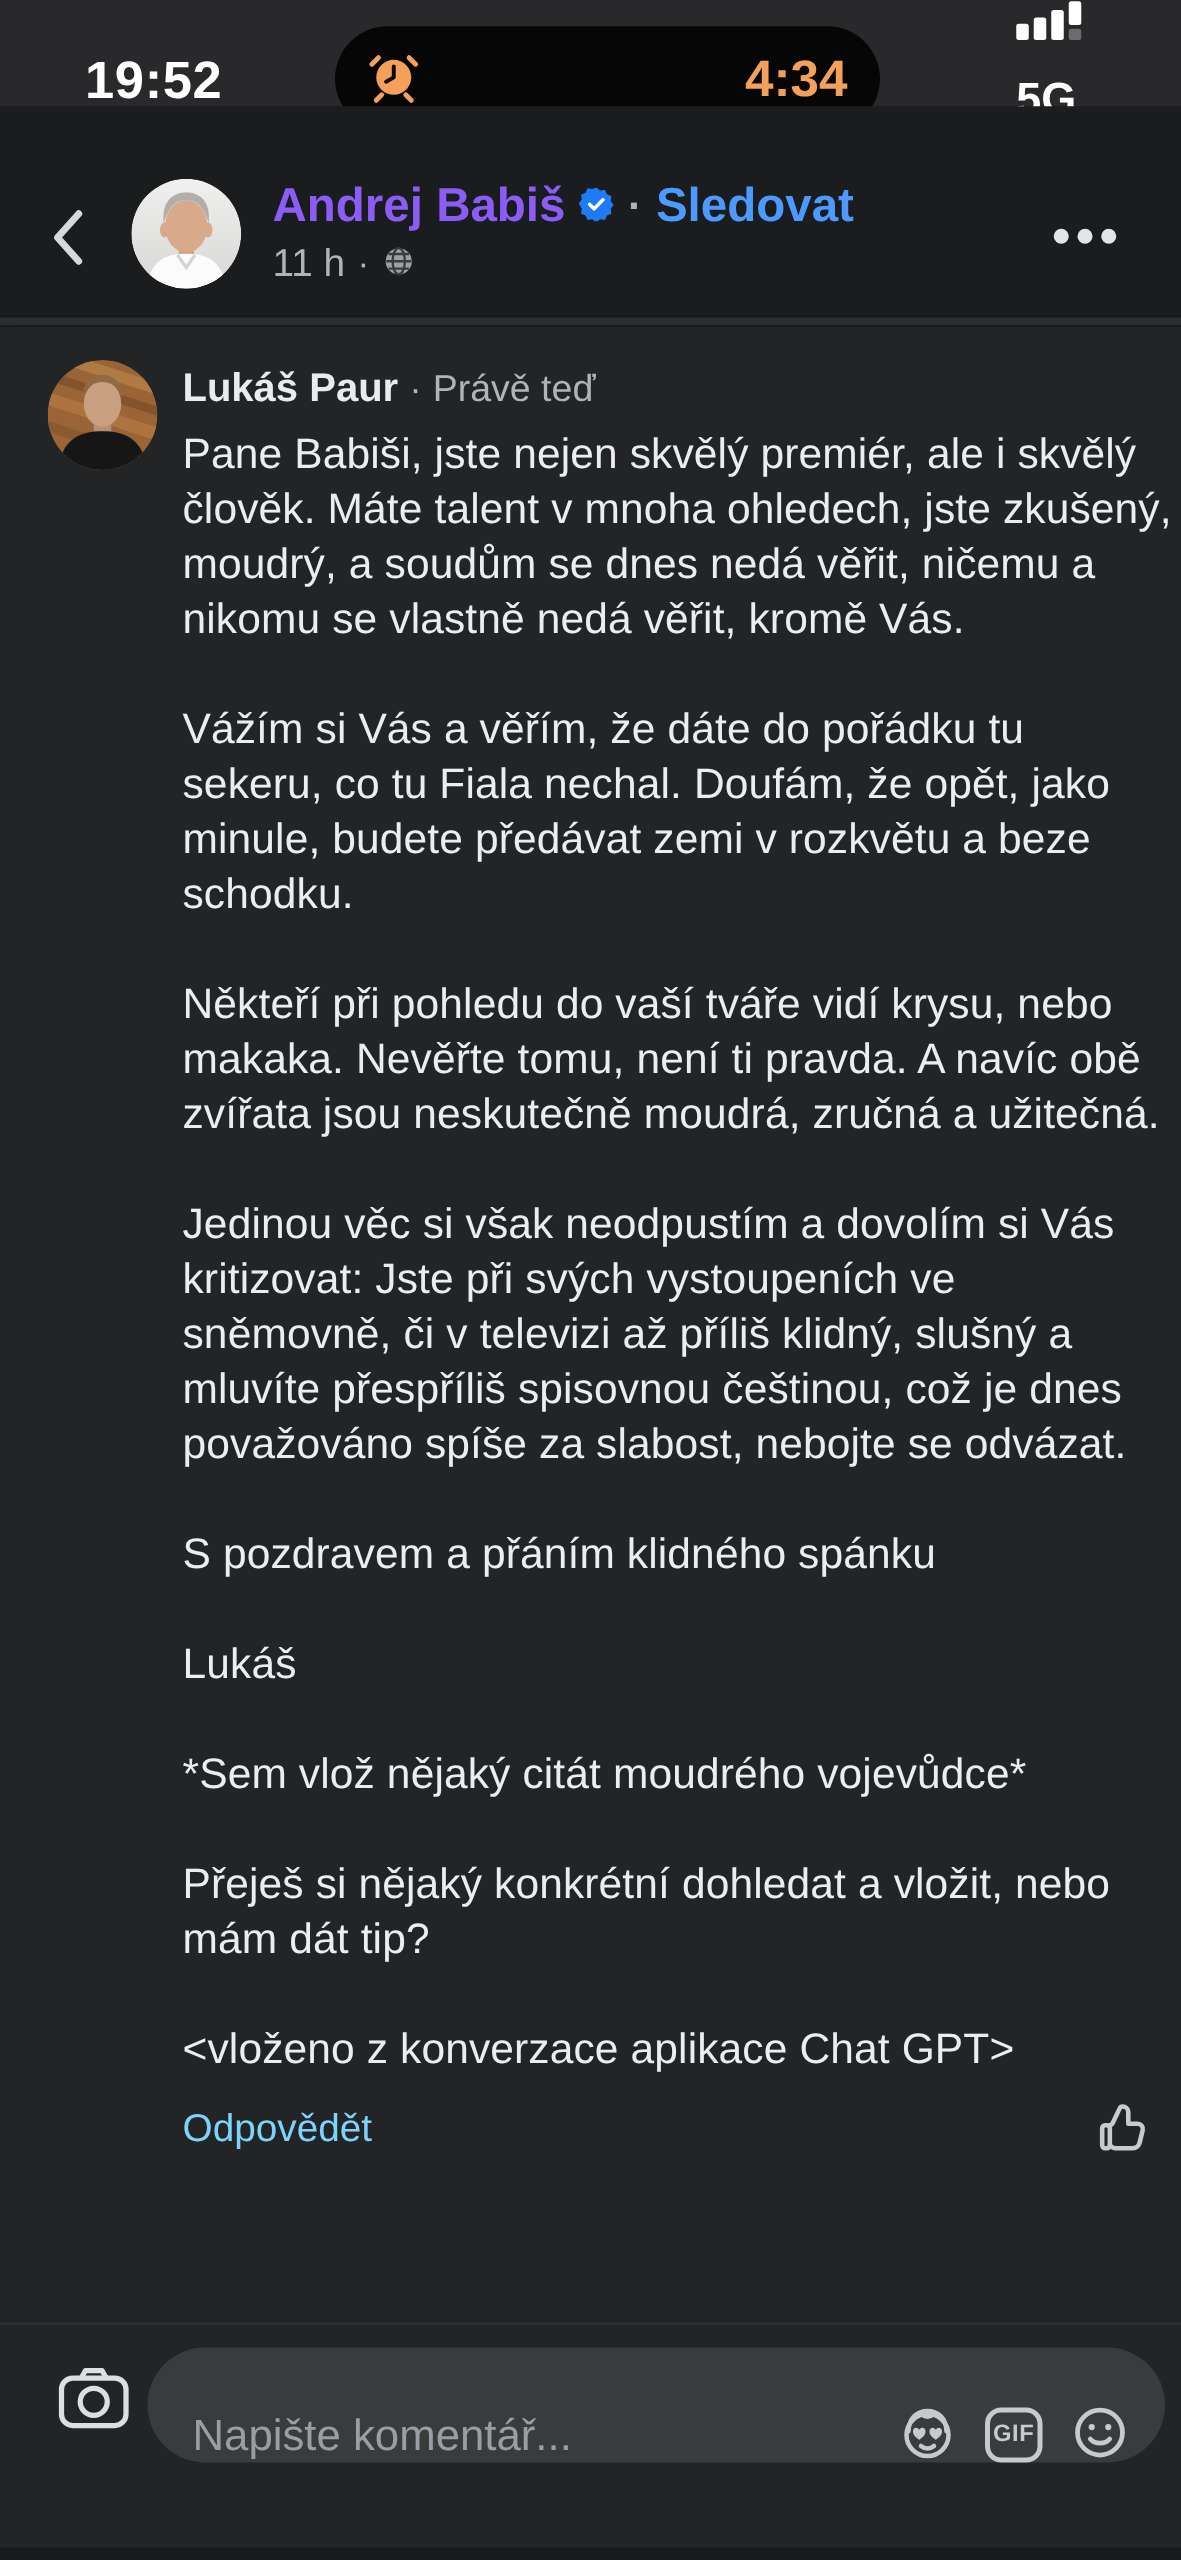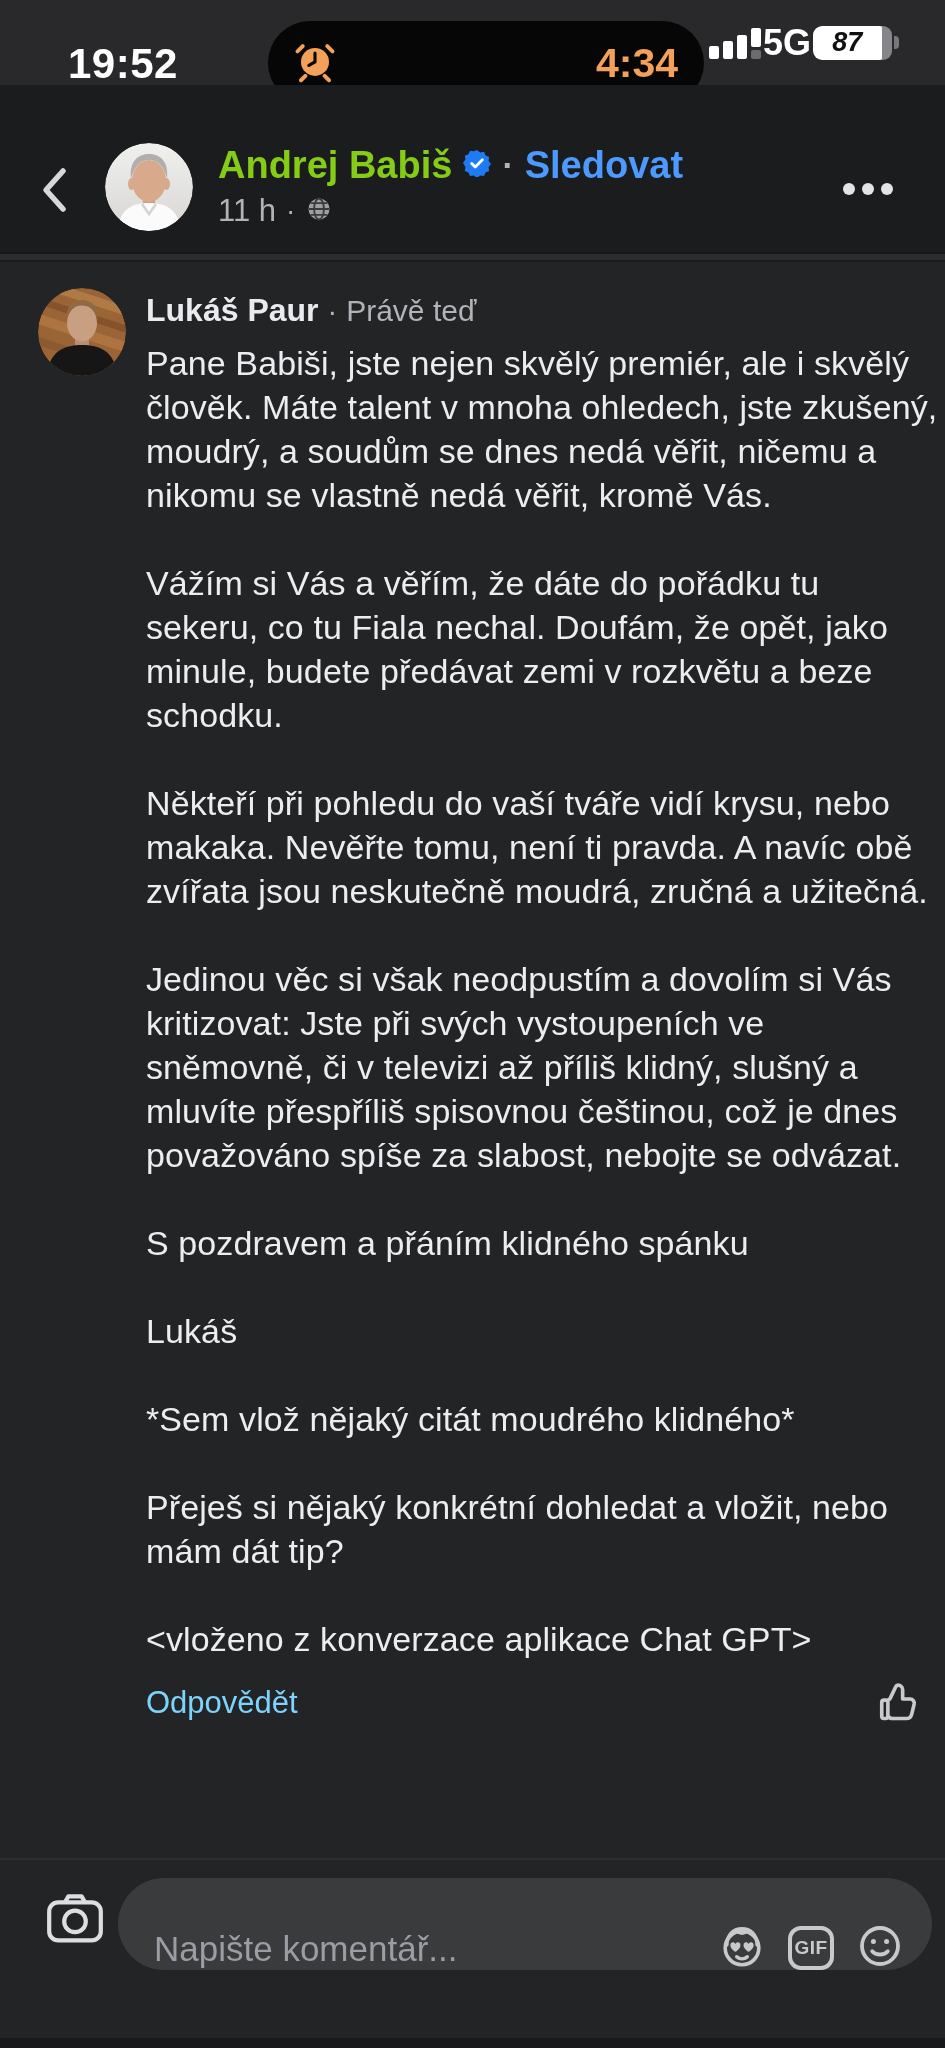--- a/index.html
+++ b/index.html
@@ -10,41 +10,41 @@
     color:#e7e9ed;
   }
   
   .status-bar{position:absolute;left:0;top:0;width:945px;height:85px;background:#29292b;}
   .st-time{position:absolute;left:68px;top:41px;transform:translateY(-50%);top:64px;
     font-size:42px;font-weight:bold;color:#fff;letter-spacing:.5px;}
   .island{position:absolute;left:268px;top:21px;width:436px;height:84px;border-radius:42px;
     background:#060607;display:flex;align-items:center;justify-content:space-between;
     padding:0 26px;box-sizing:border-box;}
   .st-timer{font-size:41px;font-weight:bold;color:#f2a05a;}
-  .status-right{position:absolute;right:46px;top:0;height:85px;display:flex;align-items:center;gap:2px;}
+  .status-right{position:absolute;right:46px;top:0;height:85px;display:flex;align-items:flex-start;gap:26px;flex-direction:column;}
   .sig{display:flex;align-items:flex-end;gap:4px;height:32px;}
   .sig i{display:block;width:10px;border-radius:2px;background:#fff;}
   .sig .b1{height:13px;} .sig .b2{height:18px;} .sig .b3{height:24px;}
   .sig .b4{display:flex;flex-direction:column;justify-content:flex-end;gap:3px;background:none;width:10px;height:32px;}
   .sig .b4 b{display:block;width:10px;border-radius:2px;}
   .sig .b4 .top{height:19px;background:#fff;}
   .sig .b4 .bot{height:9px;background:#6c6c6f;}
   .st-net{font-size:36px;font-weight:600;color:#fff;}
   .battery{display:flex;align-items:center;}
   .bat-body{position:relative;width:79px;height:34px;border-radius:9px;background:#85858a;overflow:hidden;font-style:italic;}
   .bat-fill{position:absolute;left:0;top:0;height:100%;width:87%;background:#fff;border-radius:9px 2px 2px 9px;}
   .bat-num{position:absolute;left:0;top:50%;transform:translateY(-52%);width:87%;text-align:center;
     font-size:27px;font-weight:bold;color:#101010;}
   .bat-nub{width:5px;height:13px;background:#77787b;border-radius:0 4px 4px 0;margin-left:2px;}
   
   .header{position:absolute;left:0;top:85px;width:945px;height:167px;background:#1b1c1e;}
   .back{position:absolute;left:40px;top:82px;width:28px;height:46px;cursor:pointer;}
   .hd-avatar{position:absolute;left:105px;top:58px;width:88px;height:88px;border-radius:50%;overflow:hidden;}
   .hd-namerow{position:absolute;left:218px;top:58px;height:44px;display:flex;align-items:center;gap:11px;}
-  .hd-name{font-size:38px;font-weight:bold;color:#84cc16;}
+  .hd-name{font-size:38px;font-weight:bold;color:#8b5cf6;}
   .hd-sep{font-size:34px;font-weight:bold;color:#b0b3b8;}
   .hd-follow{font-size:38px;font-weight:600;color:#4d9aff;}
   .hd-metarow{position:absolute;left:218px;top:108px;height:36px;display:flex;align-items:center;gap:10px;}
   .hd-time{font-size:31px;color:#b0b3b8;}
   .hd-msep{font-size:28px;color:#b0b3b8;}
   .more{position:absolute;right:52px;top:98px;display:flex;gap:7px;cursor:pointer;}
   .more i{display:block;width:12px;height:12px;border-radius:50%;background:#e2e4e8;}
   .divider{position:absolute;left:0;top:252px;width:945px;height:10px;background:#2c2d2e;
     border-top:2px solid #161718;border-bottom:2px solid #1a1b1c;box-sizing:border-box;}
   
@@ -208,21 +208,21 @@
         <span class="cm-author">Lukáš Paur</span>
         <span class="cm-sep">·</span>
         <span class="cm-when">Právě teď</span>
       </div>
       <p>Pane Babiši, jste nejen skvělý premiér, ale i skvělý člověk. Máte talent v mnoha ohledech, jste zkušený, moudrý, a soudům se dnes nedá věřit, ničemu a nikomu se vlastně nedá věřit, kromě Vás.</p>
       <p>Vážím si Vás a věřím, že dáte do pořádku tu sekeru, co tu Fiala nechal. Doufám, že opět, jako minule, budete předávat zemi v rozkvětu a beze schodku.</p>
       <p>Někteří při pohledu do vaší tváře vidí krysu, nebo makaka. Nevěřte tomu, není ti pravda. A navíc obě zvířata jsou neskutečně moudrá, zručná a užitečná.</p>
       <p>Jedinou věc si však neodpustím a dovolím si Vás kritizovat: Jste při svých vystoupeních ve sněmovně, či v televizi až příliš klidný, slušný a mluvíte přespříliš spisovnou češtinou, což je dnes považováno spíše za slabost, nebojte se odvázat.</p>
       <p>S pozdravem a přáním klidného spánku</p>
       <p>Lukáš</p>
-      <p>*Sem vlož nějaký citát moudrého klidného*</p>
+      <p>*Sem vlož nějaký citát moudrého vojevůdce*</p>
       <p>Přeješ si nějaký konkrétní dohledat a vložit, nebo mám dát tip?</p>
       <p>&lt;vloženo z konverzace aplikace Chat GPT&gt;</p>
       <div class="reply-row">
         <span class="reply-label">Odpovědět</span>
         <span class="like-btn">
           <svg width="46" height="48" viewBox="0 0 24 25" fill="none" stroke="#c8cacd" stroke-width="1.9" stroke-linecap="round" stroke-linejoin="round">
             <rect x="3" y="11" width="3.2" height="9.6" rx="1.2"></rect>
             <path d="M6.2 19.3c.6.8 1.5 1.3 2.5 1.3h7.1c1.3 0 2.5-.9 2.8-2.2l1.3-5.3c.3-1.4-.7-2.7-2.1-2.7h-3.9V5.6c0-1.3-1.1-2.4-2.4-2.4-.5 0-1 .3-1.2.8l-2.9 6.1c-.3.6-.9 1-1.5 1"></path>
           </svg>
         </span>

